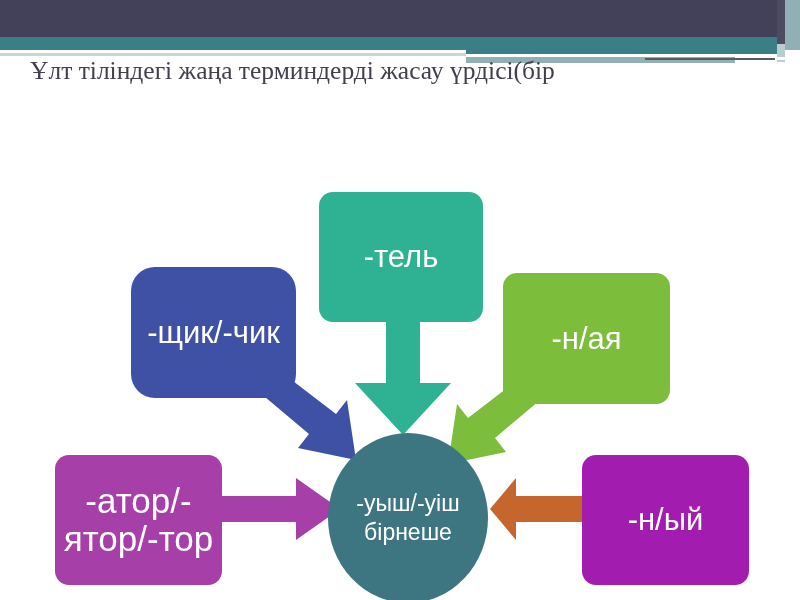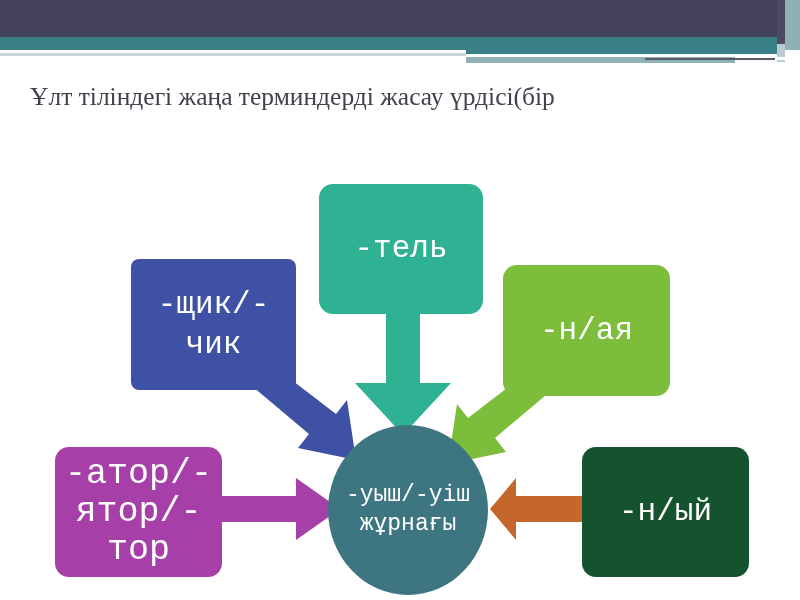--- a/index.html
+++ b/index.html
@@ -91,21 +91,21 @@
     position: absolute;
     left: 777px; top: 44px;
     width: 8px; height: 18px;
     background: #b9cccf;
   }
 
   
   #title {
     position: absolute;
     left: 30px;
-    top: 80px;
+    top: 54px;
     width: 720px;
     font-size: 25.5px;
     line-height: 33px;
     color: #41404d;
     font-family: "Liberation Serif", "DejaVu Serif", serif;
     letter-spacing: 0px;
   }
   #title .line { display: block; white-space: nowrap; }
 
   
@@ -114,39 +114,40 @@
     left: 0; top: 0;
     width: 800px; height: 600px;
   }
   .node {
     position: absolute;
     display: flex;
     align-items: center;
     justify-content: center;
     text-align: center;
     color: #ffffff;
-    font-family: Liberation Mono, monospace;
+    font-family: Liberation Sans, sans-serif;
     box-sizing: border-box;
     z-index: 3;
+    margin-top: 8px;
   }
   .node-text { display: block; width: 100%; }
 
   #node-tel {
     left: 319px; top: 184px;
     width: 164px; height: 130px;
     background: #2FB294;
     border-radius: 14px;
     font-size: 31px;
     line-height: 36px;
   }
   #node-shchik {
     left: 131px; top: 259px;
     width: 165px; height: 131px;
     background: #3E51A5;
-    border-radius: 8px;
+    border-radius: 24px;
     font-size: 31px;
     line-height: 40px;
   }
   #node-naya {
     left: 503px; top: 265px;
     width: 167px; height: 131px;
     background: #7CBD3B;
     border-radius: 14px;
     font-size: 31px;
     line-height: 36px;
@@ -156,21 +157,21 @@
     left: 55px; top: 447px;
     width: 167px; height: 130px;
     background: #A63FA7;
     border-radius: 14px;
     font-size: 35px;
     line-height: 38px;
   }
   #node-nyi {
     left: 582px; top: 447px;
     width: 167px; height: 130px;
-    background: #14532d;
+    background: #a21caf;
     border-radius: 14px;
     font-size: 31px;
     line-height: 36px;
   }
   #node-center {
     left: 328px; top: 425px;
     width: 160px; height: 170px;
     background: #3D7681;
     border-radius: 50%;
     font-size: 23px;
@@ -247,16 +248,16 @@
 
   <div class="node" id="node-ator">
     <span class="node-text">-атор/-ятор/-тор</span>
   </div>
 
   <div class="node" id="node-nyi">
     <span class="node-text">-н/ый</span>
   </div>
 
   <div class="node" id="node-center">
-    <span class="node-text">-уыш/-уіш жұрнағы</span>
+    <span class="node-text">-уыш/-уіш бірнеше</span>
   </div>
 
 </div>
 
 </body></html>

